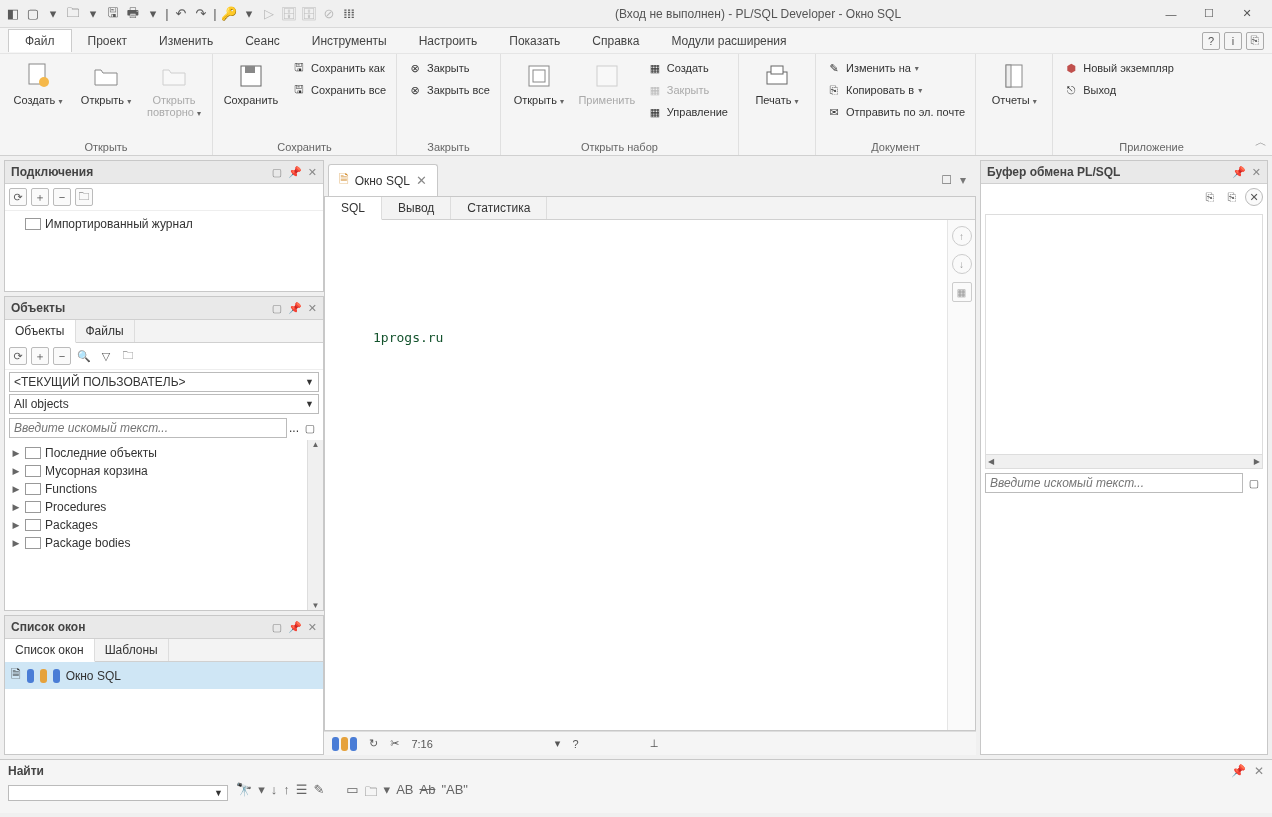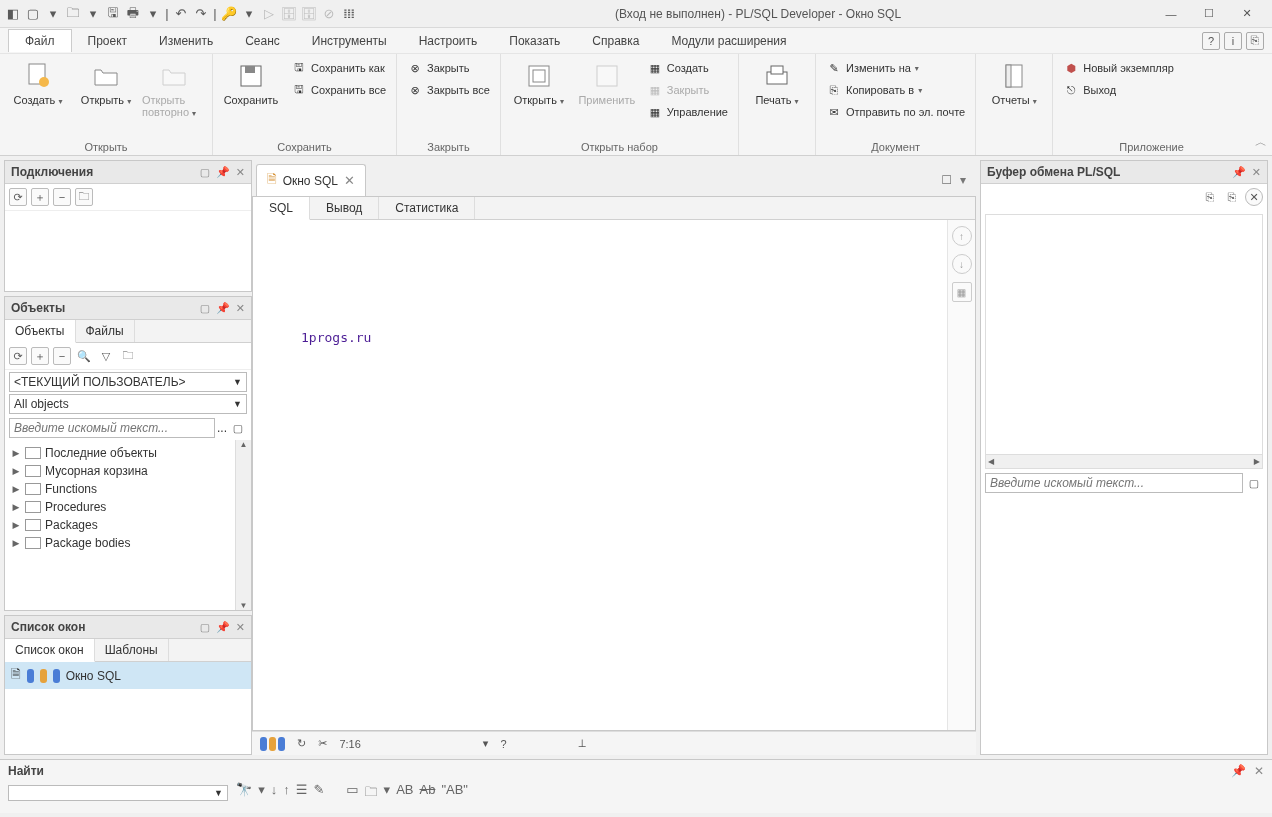--- a/index.html
+++ b/index.html
@@ -14,29 +14,29 @@
 .menu-item{padding:4px 16px;color:#444}
 .menu-item.active{background:#fff;border:1px solid #ccc;border-bottom:none}
 .menu-help{margin-left:auto;display:flex;gap:4px}
 .help-ico{width:18px;height:18px;border:1px solid #aaa;border-radius:2px;display:flex;align-items:center;justify-content:center;font-size:11px;color:#555}
 .ribbon{height:102px;background:#f5f5f5;display:flex;border-bottom:1px solid #d0d0d0}
 .ribbon-grp{display:flex;flex-direction:column;border-right:1px solid #e0e0e0;padding:2px 6px 0}
 .ribbon-grp-body{flex:1;display:flex;align-items:flex-start;gap:4px}
 .ribbon-grp-label{text-align:center;color:#666;font-size:11px;padding:2px 0}
 .bigbtn{display:flex;flex-direction:column;align-items:center;width:64px;padding-top:4px;gap:2px}
 .bigbtn .ico{width:32px;height:32px;display:flex;align-items:center;justify-content:center}
-.bigbtn .lbl{font-size:11px;text-align:left;line-height:1.1;color:#333}
+.bigbtn .lbl{font-size:11px;text-align:center;line-height:1.1;color:#333}
 .bigbtn.disabled .lbl{color:#aaa}
 .drop-arrow{font-size:8px;color:#666}
 .smallbtn-col{display:flex;flex-direction:column;gap:2px;padding-top:2px}
 .smallbtn{display:flex;align-items:center;gap:4px;padding:2px 4px;font-size:11px;white-space:nowrap}
 .smallbtn .sico{width:16px;height:16px;display:flex;align-items:center;justify-content:center}
 .ribbon-collapse{width:22px;align-self:flex-end;text-align:center;color:#888;padding-bottom:4px}
 .workspace{display:flex;height:603px}
-.left-col{width:252px;display:flex;flex-direction:column;gap:4px;padding:4px 0 4px 4px}
+.left-col{width:324px;display:flex;flex-direction:column;gap:4px;padding:4px 0 4px 4px}
 .panel{border:1px solid #c8c8c8;background:#fff;display:flex;flex-direction:column}
 .panel-hdr{background:#e9e9e9;border-bottom:1px solid #d0d0d0;padding:4px 6px;display:flex;align-items:center;font-weight:bold;color:#444;font-size:12px}
 .panel-hdr .hdr-btns{margin-left:auto;display:flex;gap:6px;color:#888;font-weight:normal;font-size:11px}
 .panel-toolbar{display:flex;gap:4px;padding:4px;border-bottom:1px solid #eee;align-items:center}
 .ptb-ico{width:18px;height:18px;border:1px solid #bbb;border-radius:2px;display:flex;align-items:center;justify-content:center;font-size:11px;color:#555;background:#fafafa}
 .ptb-ico.noborder{border:none;background:none}
 .tree{padding:4px 2px;overflow:auto;flex:1}
 .tree-row{display:flex;align-items:center;gap:4px;padding:2px 4px;font-size:12px}
 .tree-row .twisty{width:10px;text-align:center;color:#666;font-size:9px}
 .tree-row .fico{width:16px;height:12px;background:#fff;border:1px solid #999}
@@ -53,21 +53,21 @@
 .center-col{flex:1;display:flex;flex-direction:column;padding:4px 4px 4px 0;min-width:0}
 .doc-tabs{display:flex;align-items:center;padding:4px 4px 0;gap:6px}
 .doc-tab{display:flex;align-items:center;gap:6px;background:#fff;border:1px solid #c8c8c8;border-bottom:none;padding:5px 10px;border-radius:3px 3px 0 0}
 .doc-close{color:#888;font-size:13px}
 .doc-tools{margin-left:auto;display:flex;gap:8px;color:#777;padding-right:6px}
 .editor-wrap{flex:1;border:1px solid #c8c8c8;background:#fff;display:flex;flex-direction:column;min-height:0}
 .editor-subtabs{display:flex;background:#f3f3f3;border-bottom:1px solid #d0d0d0}
 .etab{padding:4px 16px;font-size:12px;border-right:1px solid #ddd}
 .etab.active{background:#fff;border-bottom:1px solid #fff;margin-bottom:-1px}
 .editor-body{flex:1;display:flex;min-height:0}
-.editor-text{flex:1;padding:110px 0 0 48px;font-family:Consolas,monospace;font-size:13px;color:#4c1d95}
+.editor-text{flex:1;padding:110px 0 0 48px;font-family:Consolas,monospace;font-size:13px;color:#14532d}
 .editor-side{width:28px;border-left:1px solid #e5e5e5;background:#fafafa;display:flex;flex-direction:column;align-items:center;gap:8px;padding-top:6px;color:#999}
 .side-ico{width:20px;height:20px;border:1px solid #ccc;border-radius:10px;display:flex;align-items:center;justify-content:center;font-size:10px}
 .statusbar{height:24px;border-top:1px solid #ddd;display:flex;align-items:center;gap:12px;padding:0 8px;font-size:11px;color:#555;background:#f5f5f5}
 .statusbar .pillset{display:flex;gap:2px}
 .right-col{width:292px;padding:4px 4px 4px 0}
 .clip-body{flex:1;padding:4px;display:flex;flex-direction:column;gap:4px;min-height:0}
 .clip-area{flex:1;border:1px solid #ddd;background:#fff;display:flex;flex-direction:column}
 .clip-scroll{height:14px;background:#f0f0f0;border-top:1px solid #ddd;display:flex;justify-content:space-between;align-items:center;font-size:8px;color:#666;padding:0 2px}
 .clip-fill{flex:1}
 .find-panel{height:54px;border-top:1px solid #c8c8c8;background:#f5f5f5;display:flex;flex-direction:column}
@@ -322,20 +322,25 @@
             <span>✕</span>
           </span>
       </div>
       <div class="panel-toolbar">
         <span class="ptb-ico">⟳</span>
         <span class="ptb-ico">＋</span>
         <span class="ptb-ico">−</span>
         <span class="ptb-ico">🗀</span>
       </div>
       <div class="tree">
+        <div class="tree-row">
+            <span class="twisty"></span>
+            <span class="fico"></span>
+            <span>Импортированный журнал</span>
+          </div>
       </div>
     </div>
 
     <div class="panel" style="flex:1;min-height:0">
       <div class="panel-hdr">
         <span>Объекты</span>
         <span class="hdr-btns">
             <span>▢</span>
             <span>📌</span>
             <span>✕</span>

